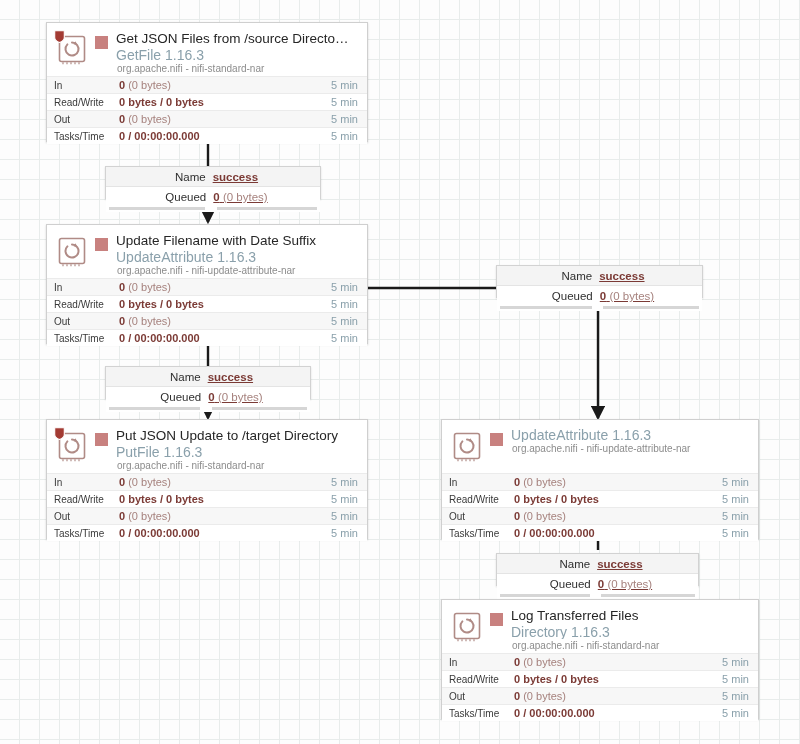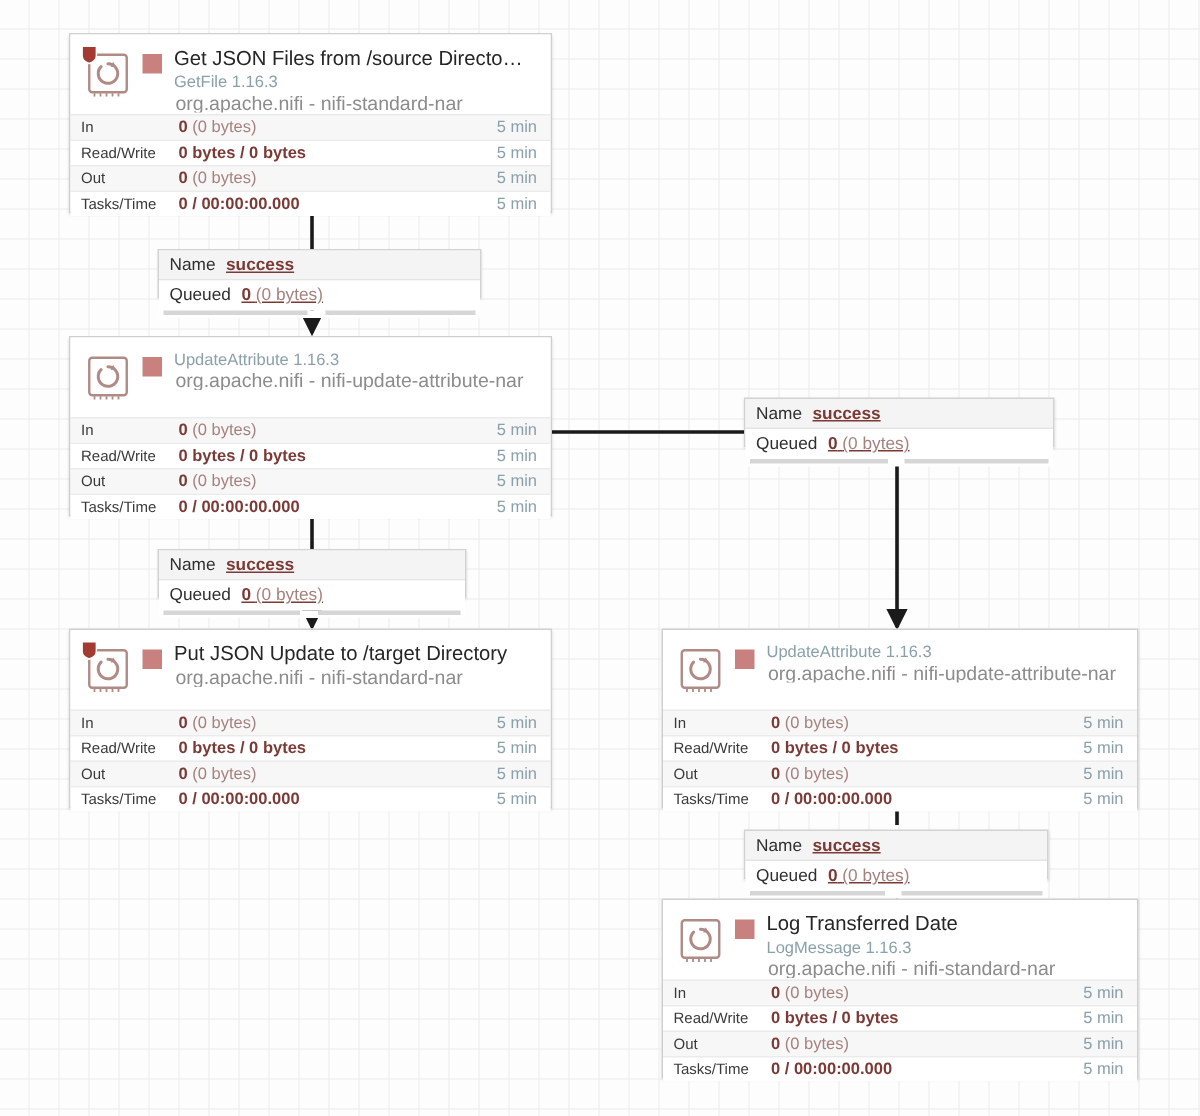--- a/index.html
+++ b/index.html
@@ -85,29 +85,29 @@
   .proc-name {
     font-size: 13.5px;
     color: #262626;
     line-height: 16px;
     white-space: nowrap;
     overflow: hidden;
     text-overflow: ellipsis;
     margin-bottom: 1px;
   }
   .proc-type {
-    font-size: 11px;
+    font-size: 14px;
     color: #8aa0ab;
     line-height: 14px;
     white-space: nowrap;
     overflow: hidden;
     text-overflow: ellipsis;
   }
   .proc-bundle {
-    font-size: 13px;
+    font-size: 10px;
     color: #8c8c8c;
     line-height: 13px;
     white-space: nowrap;
     overflow: hidden;
     text-overflow: ellipsis;
     padding-left: 1px;
   }
 
   .stat-row {
     display: flex;
@@ -155,20 +155,21 @@
     box-sizing: border-box;
     box-shadow: 0 1px 2px rgba(0,0,0,0.13);
   }
   .conn-row {
     display: flex;
     align-items: center;
     height: 20px;
     font-size: 11.5px;
     box-sizing: border-box;
     padding-left: 7px;
+    justify-content: center;
   }
   .conn-row.head {
     background: #f4f4f4;
     border-bottom: 1px solid #e4e4e4;
   }
   .conn-row.body { background: #ffffff; }
   .conn-key {
     color: #2f2f2f;
     margin-right: 7px;
     font-size: 11.5px;
@@ -298,20 +299,21 @@
             <line x1="8" y1="30.2" x2="8" y2="32.3"></line>
             <line x1="12" y1="30.2" x2="12" y2="32.3"></line>
             <line x1="16" y1="30.2" x2="16" y2="32.3"></line>
             <line x1="20" y1="30.2" x2="20" y2="32.3"></line>
             <line x1="24" y1="30.2" x2="24" y2="32.3"></line>
           </g>
         </svg>
       </div>
       <div class="run-status"></div>
       <div class="proc-titles">
+        <div class="proc-name">Update Filename with Date Suffix</div>
         <div class="proc-type">UpdateAttribute 1.16.3</div>
         <div class="proc-bundle">org.apache.nifi - nifi-update-attribute-nar</div>
       </div>
     </div>
     <div class="stat-row alt">
       <div class="stat-label">In</div>
       <div class="stat-value"><span>0</span> <span class="muted">(0 bytes)</span></div>
       <div class="stat-time">5 min</div>
     </div>
     <div class="stat-row plain">
@@ -377,20 +379,21 @@
           </g>
         </svg>
         <svg class="bulletin" viewBox="0 0 11 13" width="11" height="13">
           <path d="M0.7 0.7 H10.3 V7.4 C10.3 10.3 7.6 11.7 5.5 12.4
                    C3.4 11.7 0.7 10.3 0.7 7.4 Z" fill="#a33b33" stroke="#ffffff" stroke-width="1.1"></path>
         </svg>
       </div>
       <div class="run-status"></div>
       <div class="proc-titles">
         <div class="proc-name">Put JSON Update to /target Directory</div>
+        <div class="proc-type">PutFile 1.16.3</div>
         <div class="proc-bundle">org.apache.nifi - nifi-standard-nar</div>
       </div>
     </div>
     <div class="stat-row alt">
       <div class="stat-label">In</div>
       <div class="stat-value"><span>0</span> <span class="muted">(0 bytes)</span></div>
       <div class="stat-time">5 min</div>
     </div>
     <div class="stat-row plain">
       <div class="stat-label">Read/Write</div>
@@ -479,22 +482,22 @@
             <line x1="8" y1="30.2" x2="8" y2="32.3"></line>
             <line x1="12" y1="30.2" x2="12" y2="32.3"></line>
             <line x1="16" y1="30.2" x2="16" y2="32.3"></line>
             <line x1="20" y1="30.2" x2="20" y2="32.3"></line>
             <line x1="24" y1="30.2" x2="24" y2="32.3"></line>
           </g>
         </svg>
       </div>
       <div class="run-status"></div>
       <div class="proc-titles">
-        <div class="proc-name">Log Transferred Date</div>
-        <div class="proc-type">LogMessage 1.16.3</div>
+        <div class="proc-name">Log Transferred Files</div>
+        <div class="proc-type">Directory 1.16.3</div>
         <div class="proc-bundle">org.apache.nifi - nifi-standard-nar</div>
       </div>
     </div>
     <div class="stat-row alt">
       <div class="stat-label">In</div>
       <div class="stat-value"><span>0</span> <span class="muted">(0 bytes)</span></div>
       <div class="stat-time">5 min</div>
     </div>
     <div class="stat-row plain">
       <div class="stat-label">Read/Write</div>

